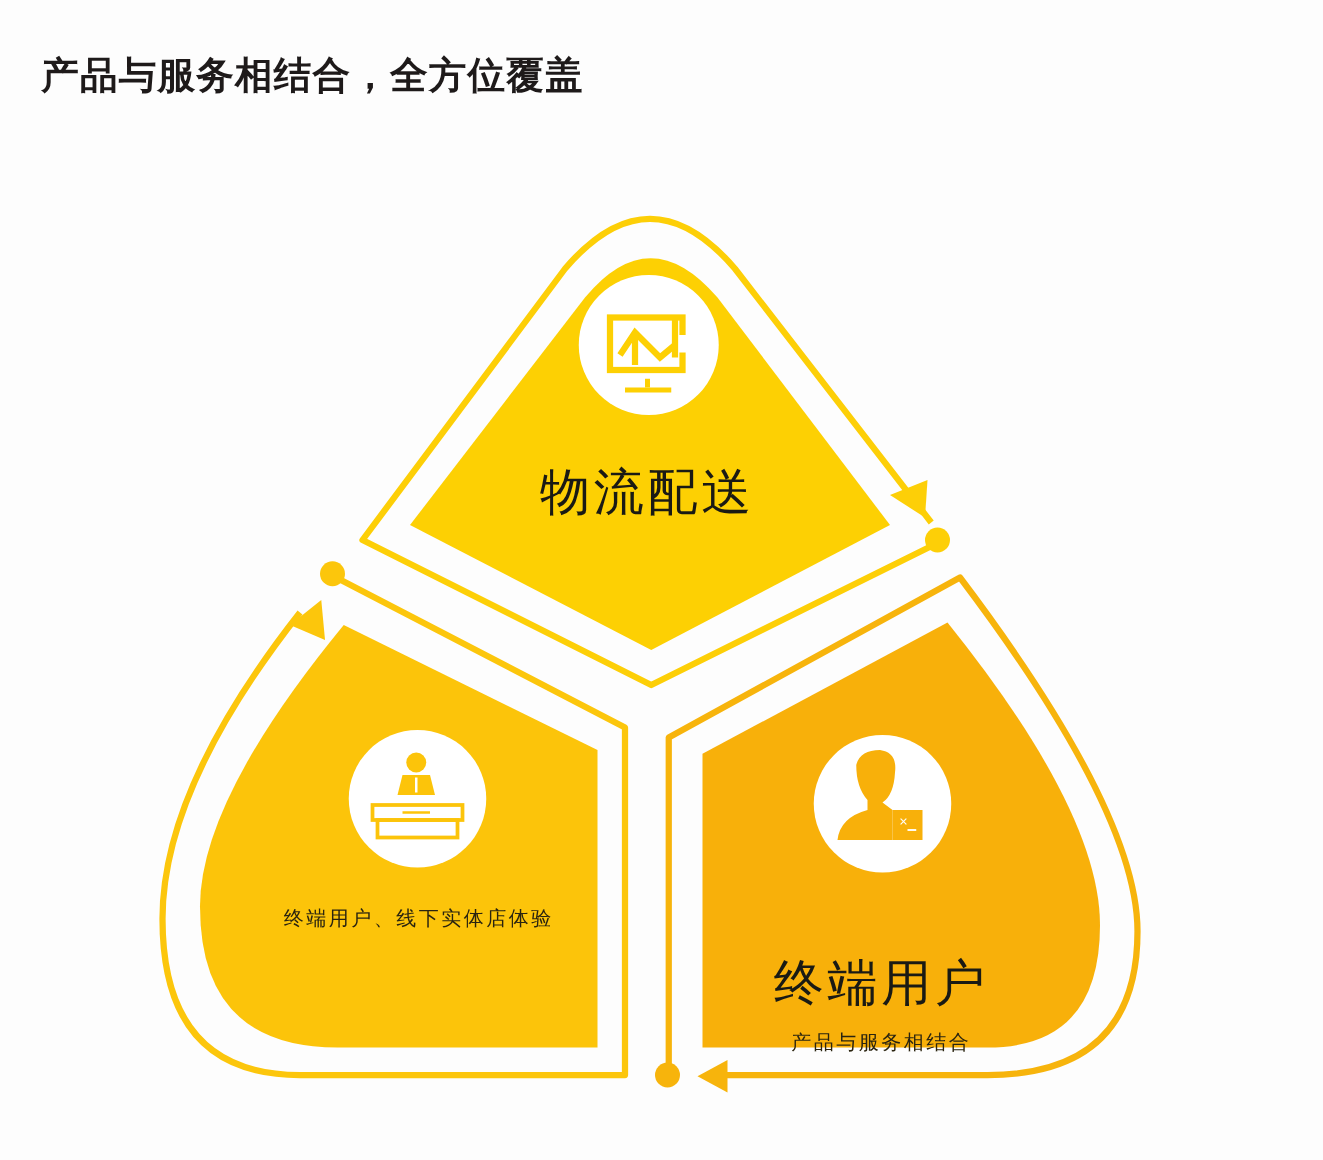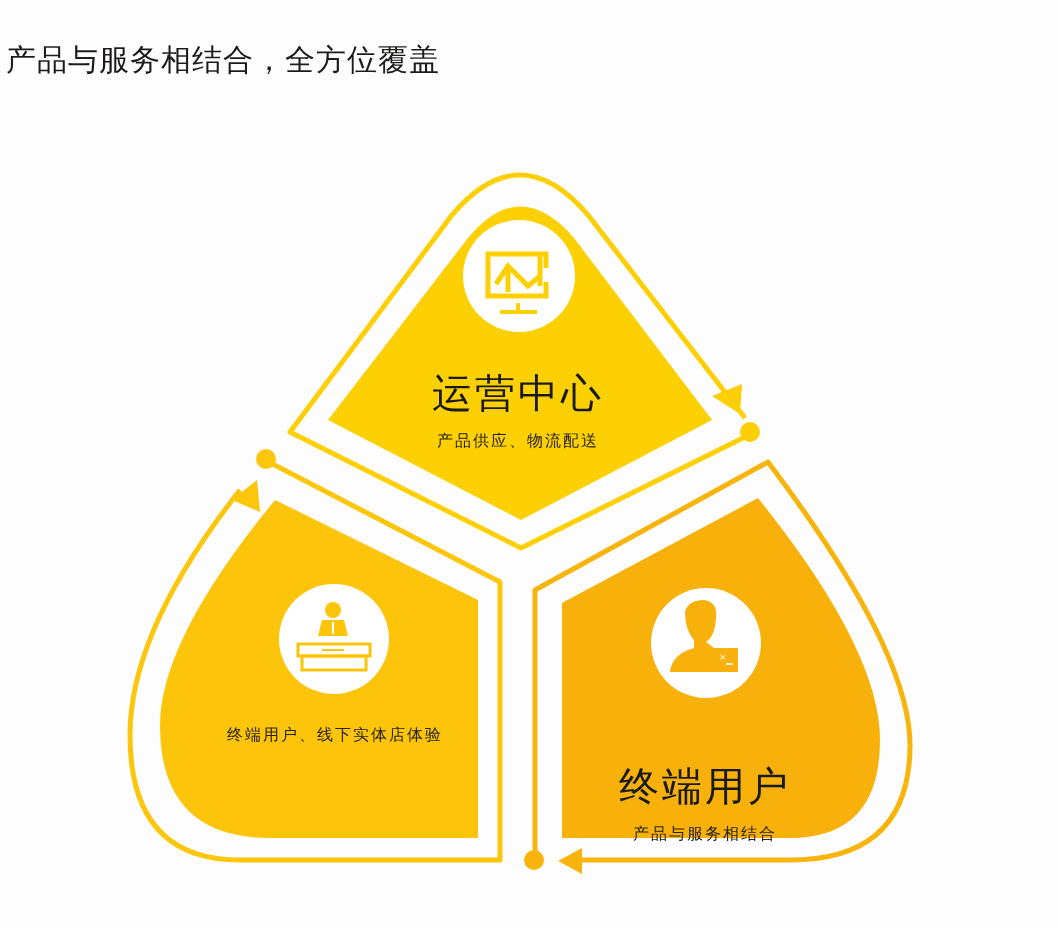--- a/index.html
+++ b/index.html
@@ -1,22 +1,22 @@
 <!DOCTYPE html>
 <html><head>
 <meta charset="utf-8">
 <style>
   html, body { margin: 0; padding: 0; }
   body {
     width: 1058px; height: 928px; background: #fdfdfd; position: relative; overflow: hidden;
     font-family: "DejaVu Sans", "Liberation Sans", sans-serif;
   }
   .title {
-    position: absolute; left: 6px; top: 40px; font-size: 30px; color: #1e1a1a;
-    letter-spacing: 1px; font-weight: normal;
+    position: absolute; left: 33px; top: 40px; font-size: 30px; color: #1e1a1a;
+    letter-spacing: 1px; font-weight: bold;
   }
   svg.diagram { position: absolute; left: 0; top: 0; }
   .label {
     position: absolute; text-align: center; color: #1a1a14; white-space: nowrap;
   }
   .label .main { font-size: 40px; letter-spacing: 3px; display: block; }
   .label .sub { font-size: 16px; letter-spacing: 2px; display: block; margin-top: 10px; color: #2a2410; }
 </style>
 </head>
 <body>
@@ -68,22 +68,21 @@
   <g>
     <circle cx="706" cy="643" r="55" fill="#ffffff"></circle>
     <path d="M685,612 Q688,600 704,600 Q718,602 716,618 Q715,636 706,642 L714,648 L714,672 L670,672 Q672,654 694,648 L694,640 Q685,630 685,612 Z" fill="#f8b00a"></path>
     <rect x="714" y="648" width="24" height="24" fill="#f8b00a"></rect>
     <text x="719" y="660" font-size="9" fill="#ffffff" font-family="DejaVu Sans, sans-serif">×</text>
     <line x1="726" y1="664" x2="733" y2="664" stroke="#ffffff" stroke-width="1.5"></line>
   </g>
 </svg>
 
 <div class="label" style="left:368px; top:366px; width:300px;">
-  <span class="main">运营中心</span>
-  <span class="sub">产品供应、物流配送</span>
+  <span class="main">物流配送</span>
 </div>
 
 <div class="label" style="left:185px; top:715px; width:300px;">
   <span class="sub">终端用户、线下实体店体验</span>
 </div>
 
 <div class="label" style="left:555px; top:715px; width:300px;margin-top:44px;">
   <span class="main">终端用户</span>
   <span class="sub">产品与服务相结合</span>
 </div>

